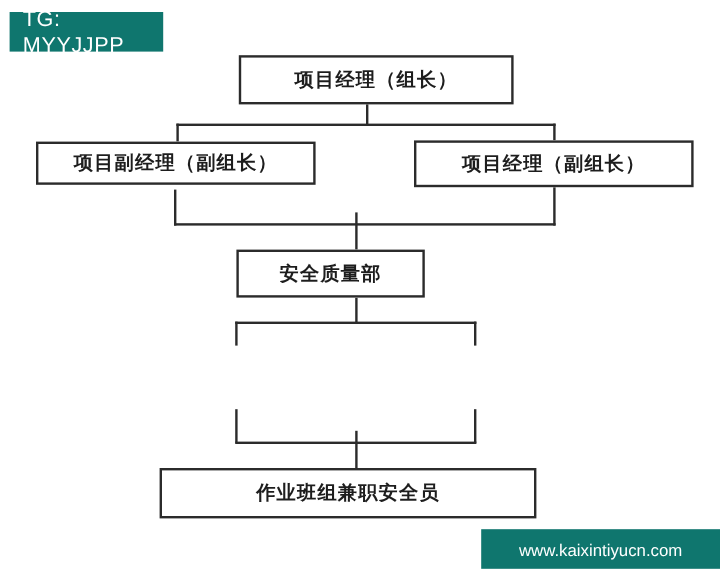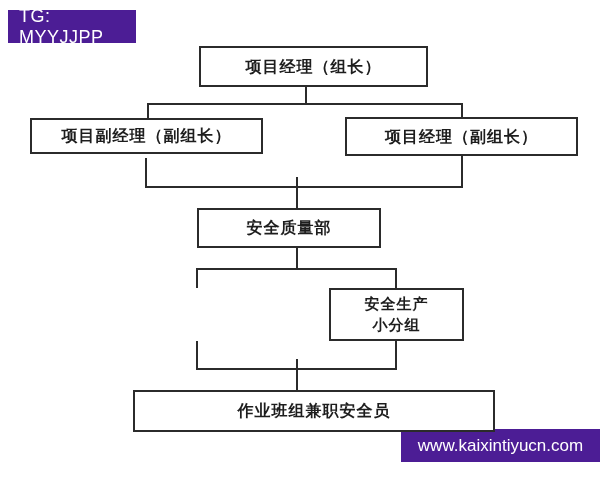--- a/index.html
+++ b/index.html
@@ -23,41 +23,41 @@
     font-weight: bold;
     font-size: 16px;
     letter-spacing: 1px;
     color: #1d1d1d;
     white-space: pre-line;
     line-height: 1.35;
   }
   .node-pm  { left:199px; top:46px;  width:229px; height:41px; }
   .node-dpm { left:30px;  top:118px; width:233px; height:36px; }
   .node-ce  { left:345px; top:117px; width:233px; height:39px; }
-  .node-sqd { left:197px; top:208px; width:184px; height:40px; }
+  .node-sqd { left:197px; top:208px; width:157px; height:40px; }
   .node-fso { left:131px; top:288px; width:132px; height:53px; font-size:15px; }
   .node-spt { left:329px; top:288px; width:135px; height:53px; font-size:15px; }
-  .node-pso { left:133px; top:390px; width:362px; height:42px; }
+  .node-pso { left:133px; top:390px; width:314px; height:42px; }
   .line { position: absolute; background: #2b2b2b; }
   .badge {
     position: absolute;
     box-sizing: border-box;
-    background: #4c1d95;
+    background: #0f766e;
     color: #ffffff;
     font-family: "Liberation Sans", sans-serif;
     display: flex;
     align-items: center;
   }
   .badge-tg {
     left: 8px; top: 10px; width: 128px; height: 33px;
     font-size: 18px; padding-left: 11px; letter-spacing: 0.5px;
   }
   .badge-site {
-    left: 401px; top: 429px; width: 199px; height: 33px;
-    font-size: 17px; justify-content: center;
+    left: 401px; top: 441px; width: 199px; height: 33px;
+    font-size: 14px; justify-content: center;
   }
 </style>
 </head>
 <body>
 
 <div class="stage">
 
   <div class="badge badge-tg">
     <span>TG: MYYJJPP</span>
   </div>
@@ -85,17 +85,15 @@
     <div class="line" style="left:196px; top:341px; width:2px;  height:28px;"></div>
     <div class="line" style="left:395px; top:341px; width:2px;  height:28px;"></div>
     <div class="line" style="left:196px; top:368px; width:201px; height:2px;"></div>
     <div class="line" style="left:296px; top:359px; width:2px;  height:31px;"></div>
   </div>
 
   <div class="node node-pm">项目经理（组长）</div>
   <div class="node node-dpm">项目副经理（副组长）</div>
   <div class="node node-ce">项目经理（副组长）</div>
   <div class="node node-sqd">安全质量部</div>
-  <div class="node node-spt">安全生产
-小分组</div>
   <div class="node node-pso">作业班组兼职安全员</div>
 
 </div>
 
 </body></html>

